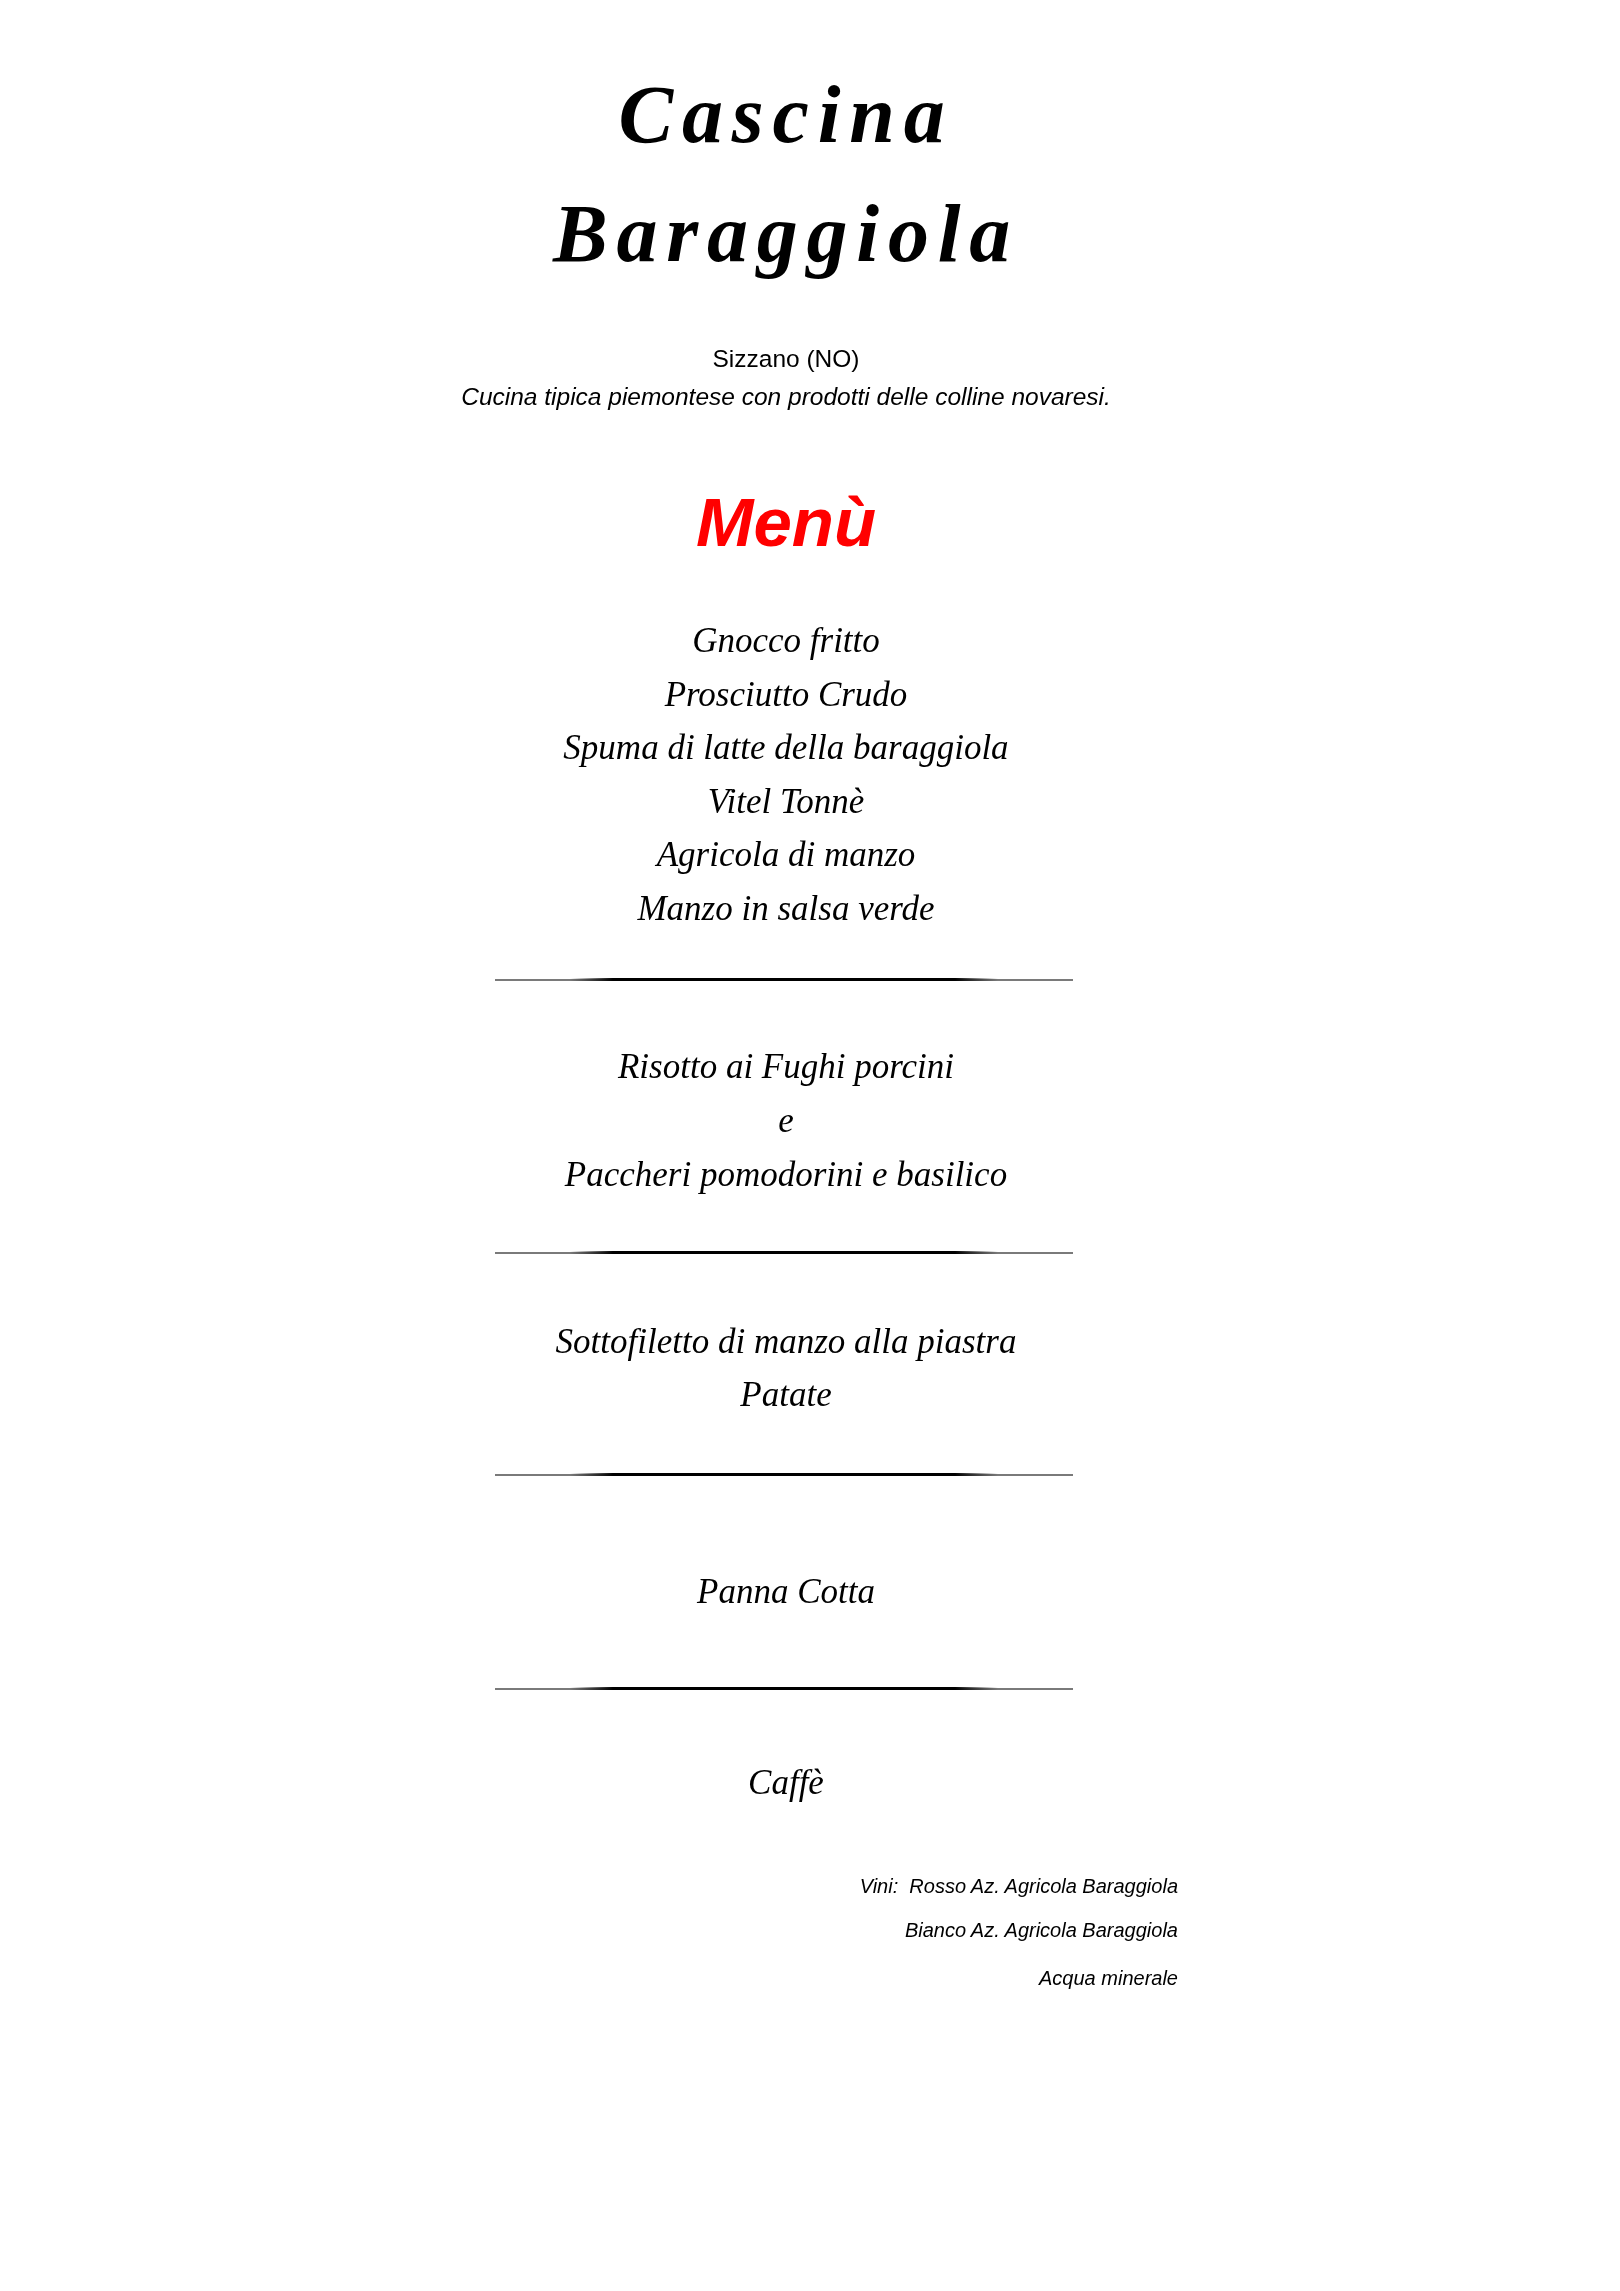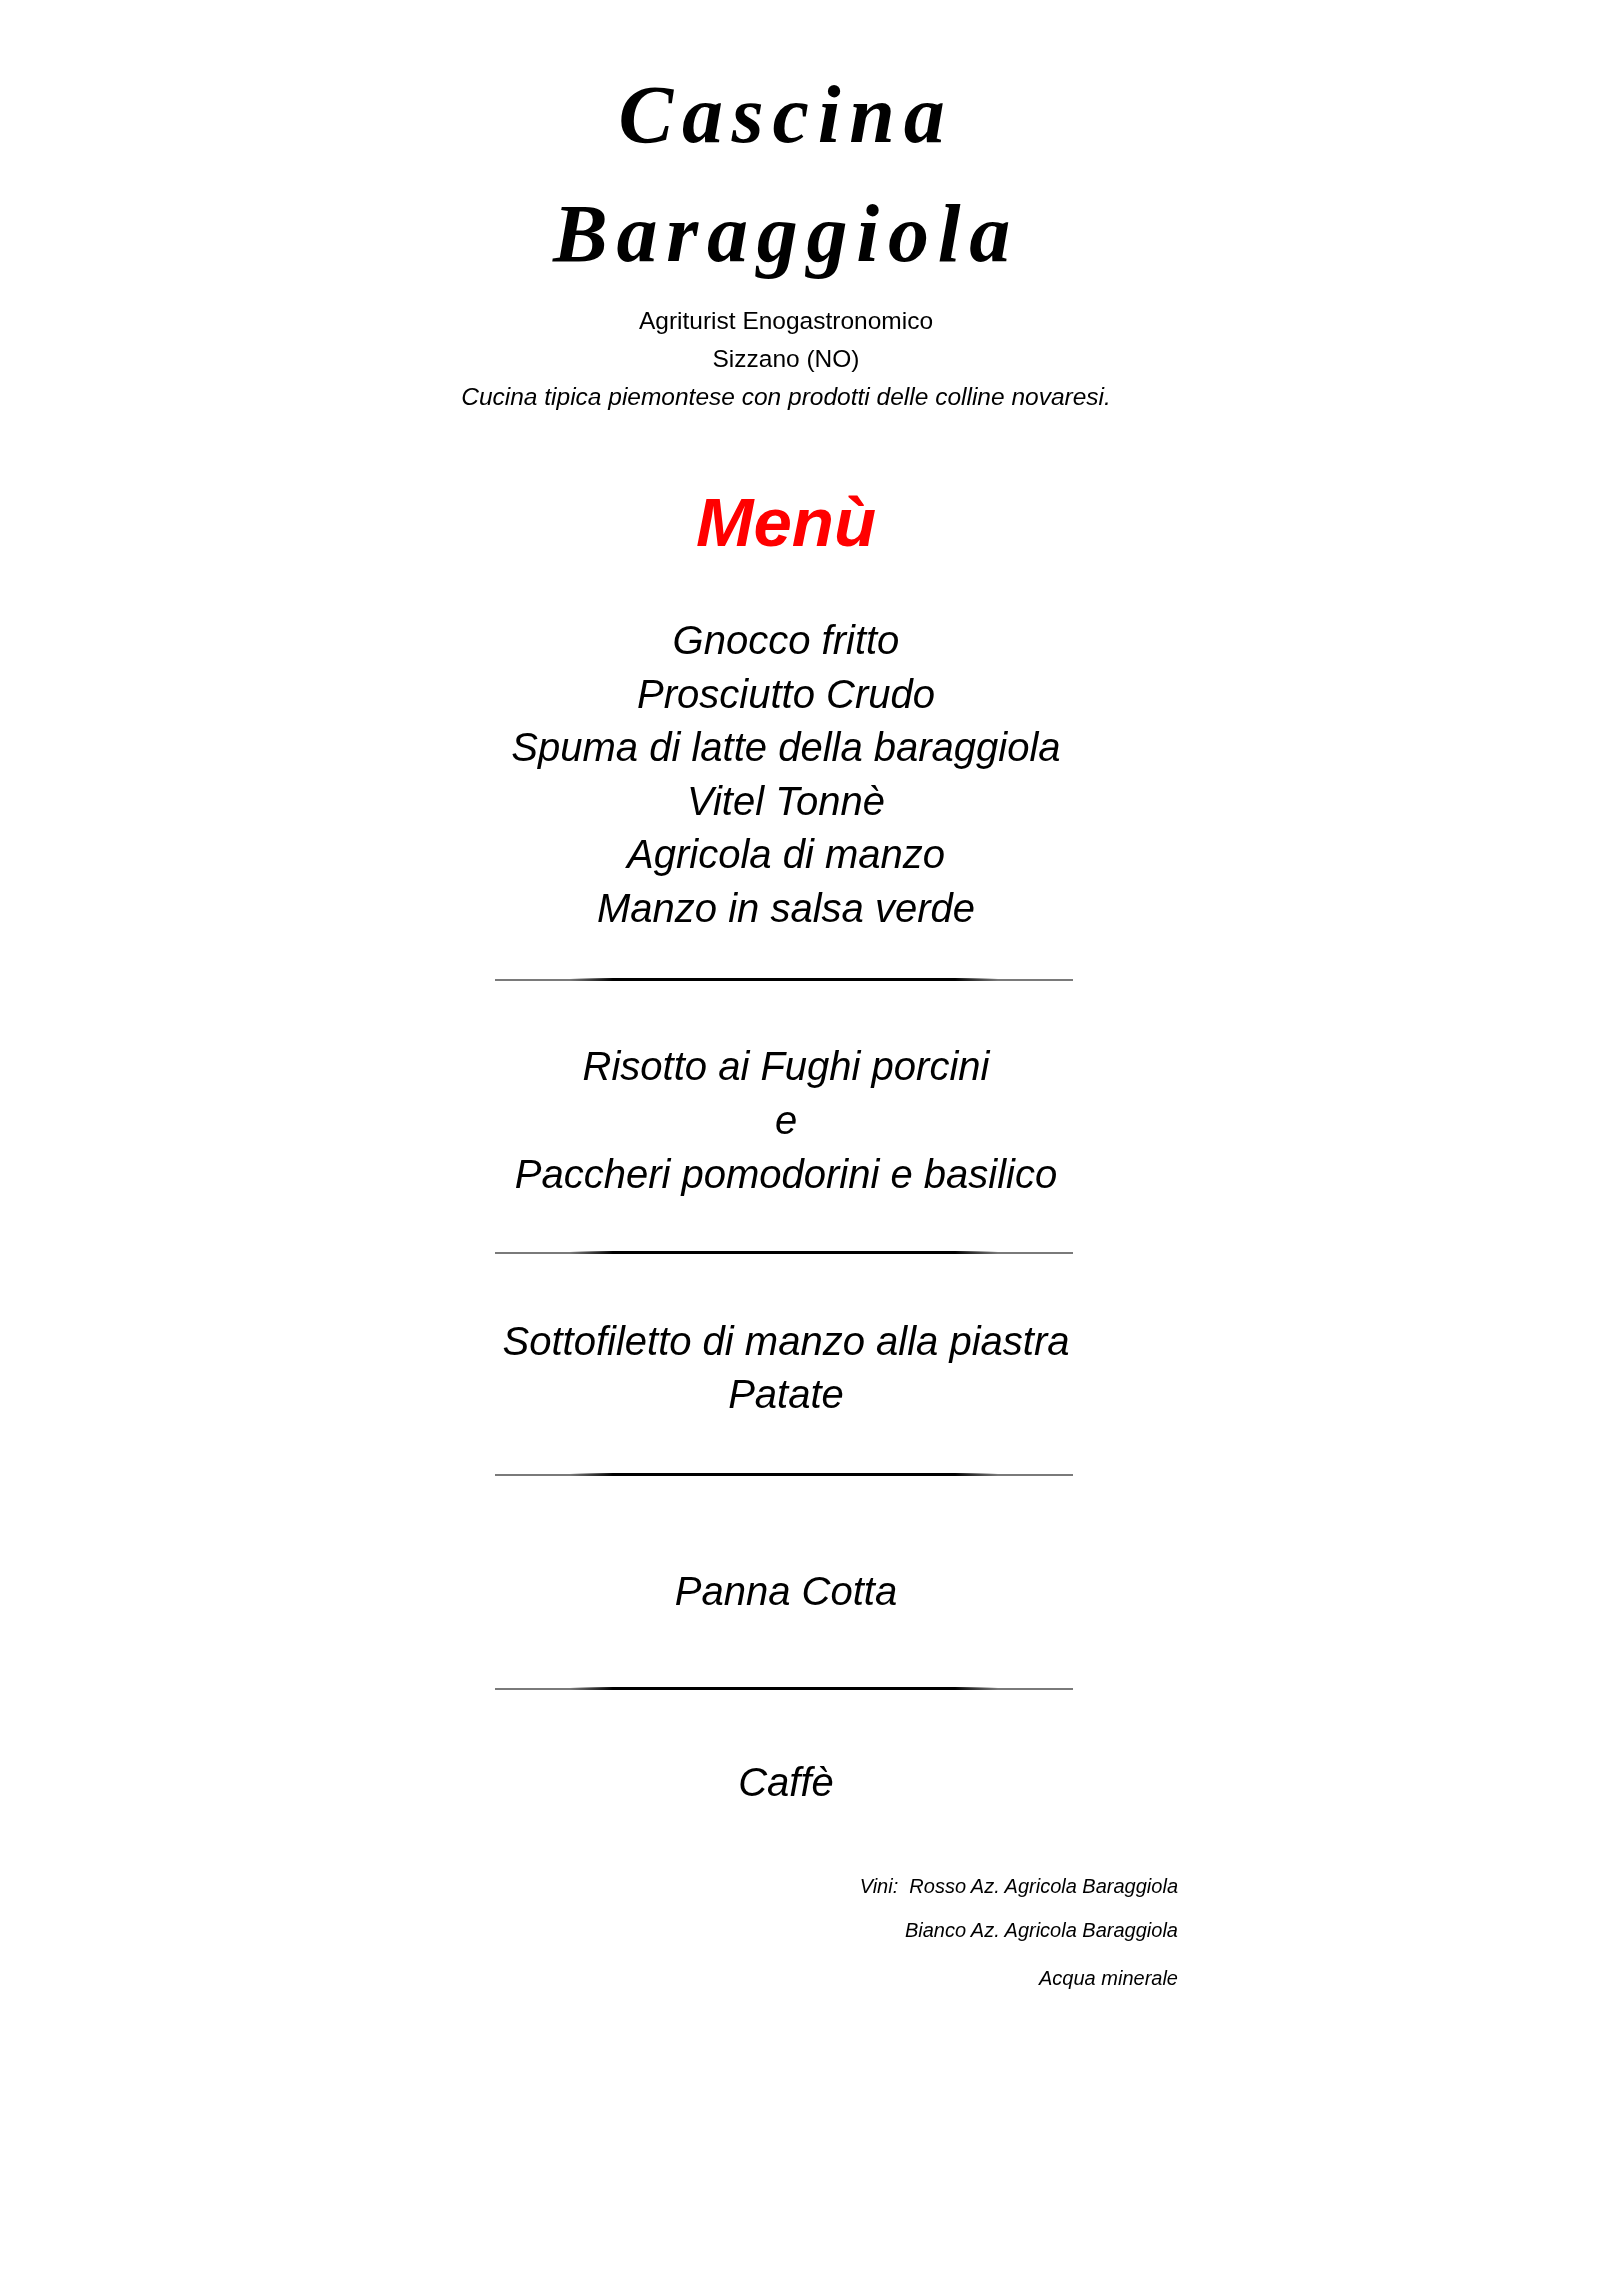--- a/index.html
+++ b/index.html
@@ -33,23 +33,23 @@
   }
   .menu-heading {
     font-family: "Liberation Sans", sans-serif;
     font-style: italic;
     font-weight: bold;
     font-size: 69px;
     line-height: 69px;
     margin-top: 16px;
   }
   .dish {
-    font-family: Liberation Sans, sans-serif;
+    font-family: Liberation Serif, serif;
     font-style: italic;
-    font-size: 40px;
+    font-size: 35px;
     line-height: 39px;
   }
   .drink {
     font-family: Liberation Sans, sans-serif;
     font-style: italic;
     font-size: 20px;
     line-height: 30px;
     white-space: pre;
     text-align: right;
   }
@@ -66,21 +66,20 @@
     background: linear-gradient(to right, rgba(0,0,0,0) 0%, #000 10%, #000 90%, rgba(0,0,0,0) 100%);
   }
 </style>
 </head>
 <body>
 
 <div class="page">
 
   <div class="line title" style="top:74px;">Cascina</div>
   <div class="line title" style="top:193px;">Baraggiola</div>
-  <div class="line subtitle" style="top:309px;">Agriturist Enogastronomico</div>
   <div class="line subtitle" style="top:347px;">Sizzano (NO)</div>
   <div class="line tagline" style="top:385px;">Cucina tipica piemontese con prodotti delle colline novaresi.</div>
 
   <div class="line menu-heading" id="menu-heading" style="top: 472px; color: rgb(255, 0, 0);">Menù</div>
 
   <div>
     <div class="line dish" style="top:621px;">Gnocco fritto</div>
     <div class="line dish" style="top:675px;">Prosciutto Crudo</div>
     <div class="line dish" style="top:728px;">Spuma di latte della baraggiola</div>
     <div class="line dish" style="top:782px;">Vitel Tonnè</div>

